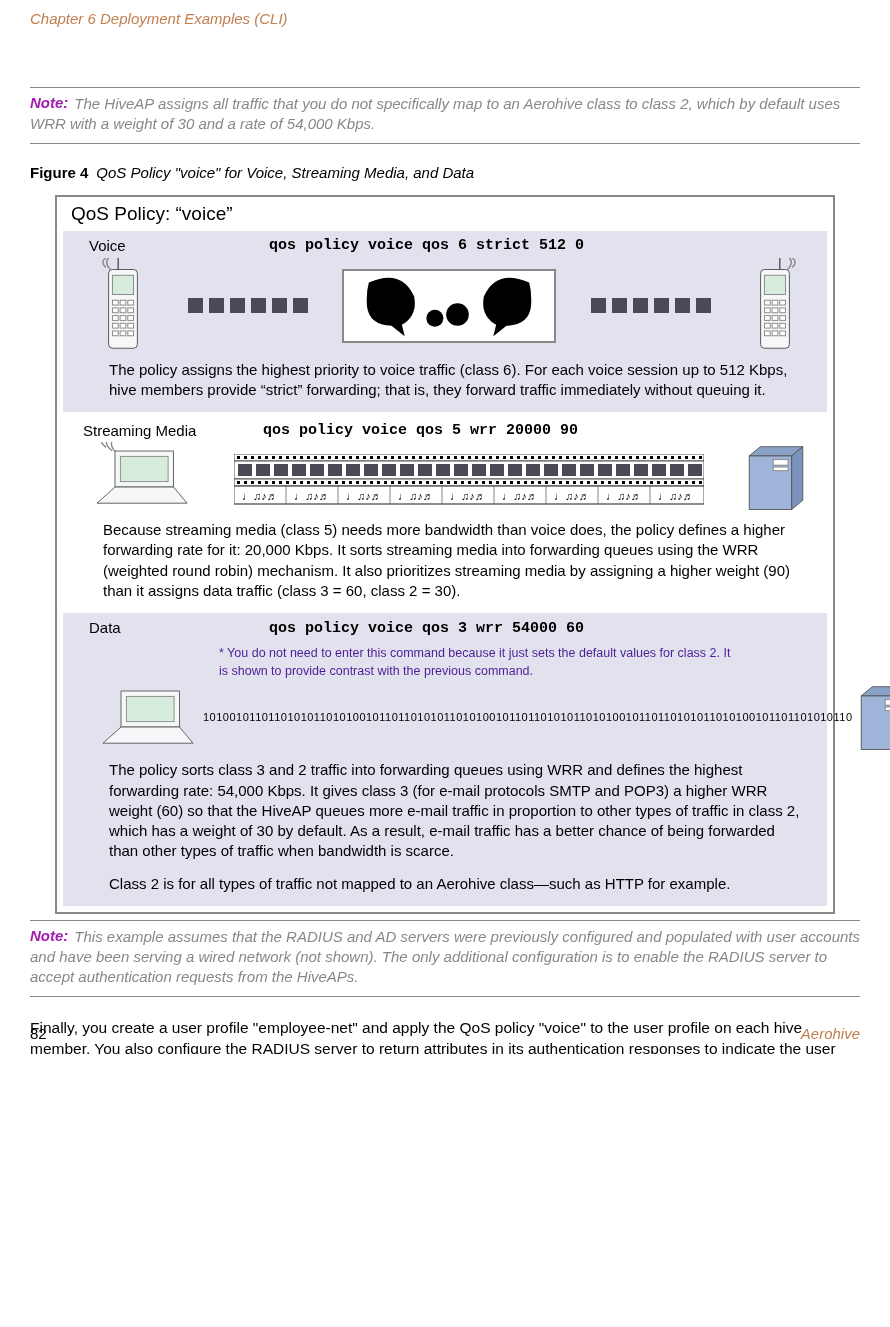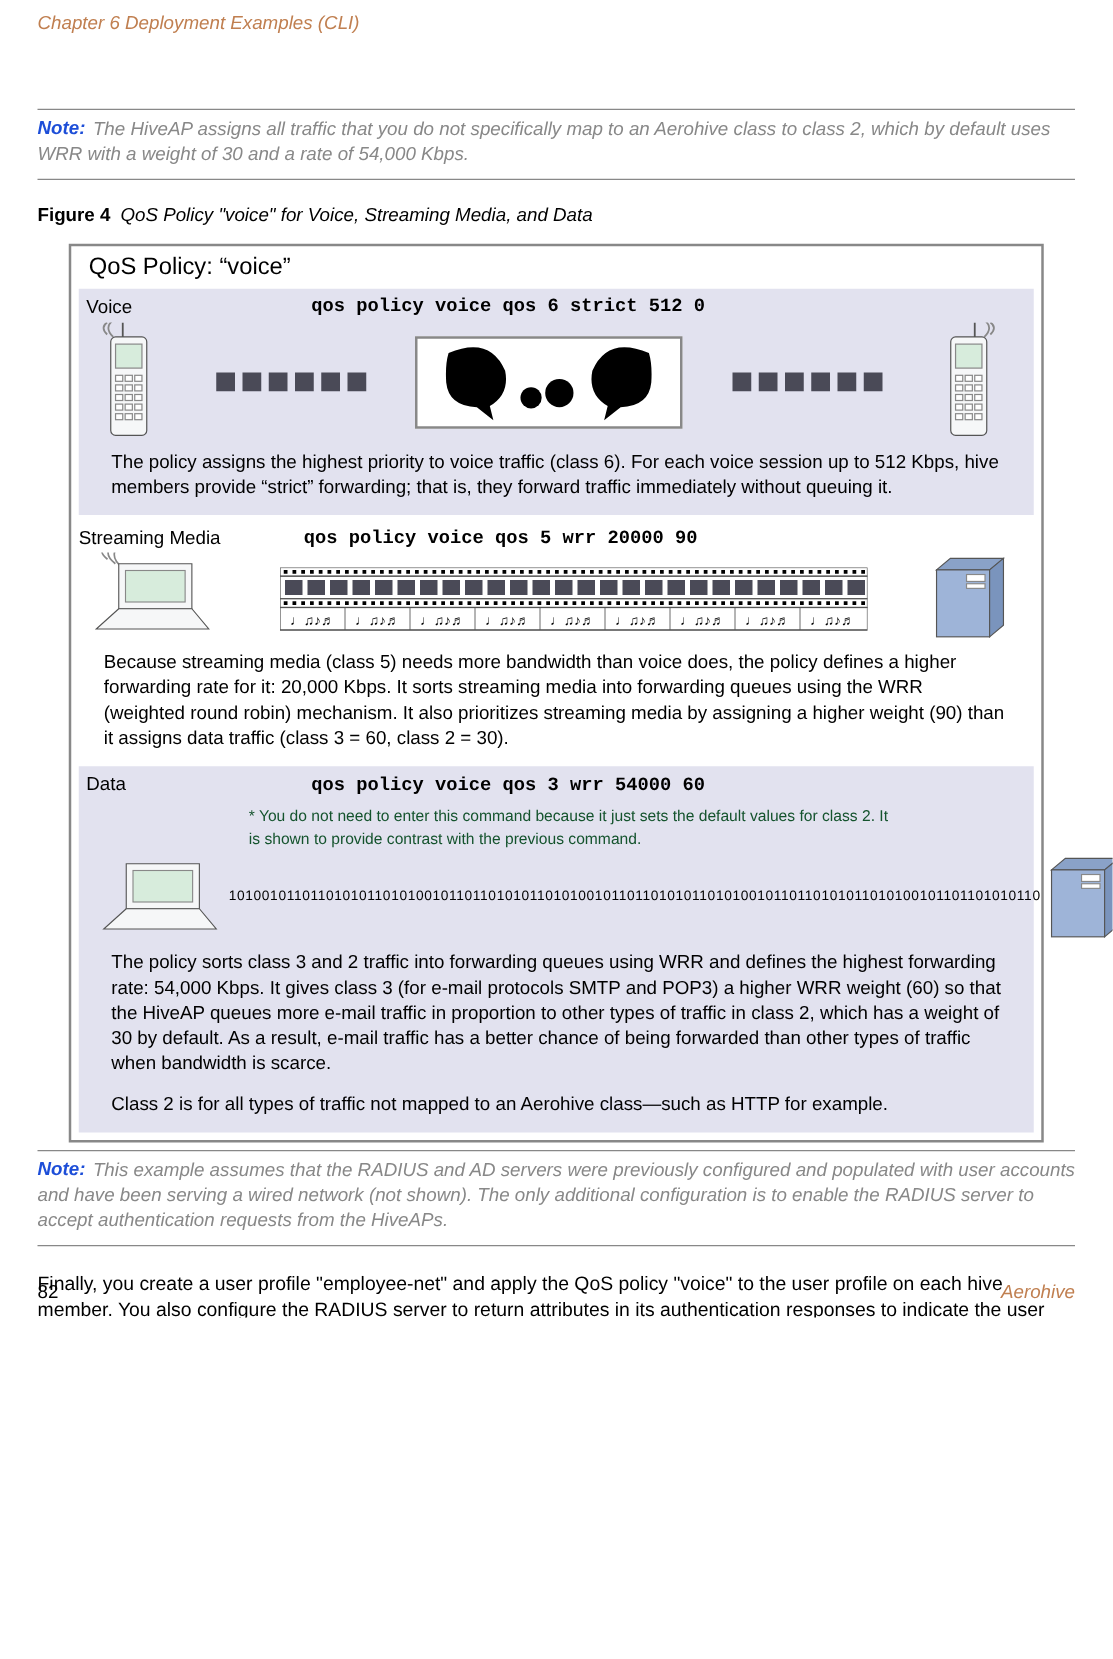--- a/index.html
+++ b/index.html
@@ -25,21 +25,21 @@
     margin-bottom: 60px;
     font-family: "Trebuchet MS", Arial, sans-serif;
   }
   .note-box {
     border-top: 1px solid #888;
     border-bottom: 1px solid #888;
     padding: 6px 0 8px 0;
     margin: 10px 0 20px 0;
   }
   .note-box .note-label {
-    color: #1d4ed8;
+    color: #a21caf;
     font-weight: bold;
     font-style: italic;
     float: left;
     margin-right: 6px;
     font-family: "Trebuchet MS", Arial, sans-serif;
   }
   .note-box .note-text {
     color: #888;
     font-style: italic;
     font-family: "Trebuchet MS", Arial, sans-serif;
@@ -61,21 +61,21 @@
     border: 2px solid #888;
     margin: 0 25px 0 25px;
     padding: 0;
     box-sizing: border-box;
   }
   .qos-title {
     font-size: 19px;
     padding: 6px 14px 6px 14px;
   }
   .section {
-    padding: 6px 18px 12px 6px;
+    padding: 6px 18px 12px 26px;
   }
   .section.shaded {
     background: #e2e2ef;
     margin: 0 6px 4px 6px;
   }
   .section.last-shaded {
     margin-bottom: 6px;
   }
   .section-header {
     display: flex;
@@ -105,21 +105,21 @@
     padding: 2px 8px 0 20px;
   }
   .graphic-row {
     display: flex;
     align-items: center;
     justify-content: space-between;
     margin: 4px 0 4px 0;
     padding: 0 4px;
   }
   .footnote-inset {
-    color: #14532d;
+    color: #4c1d95;
     font-size: 12.5px;
     line-height: 1.4;
     margin: 6px 0 4px 130px;
     max-width: 520px;
   }
   .binary-stream {
     font-family: Arial, sans-serif;
     font-size: 11px;
     letter-spacing: 0.5px;
     text-align: left;

